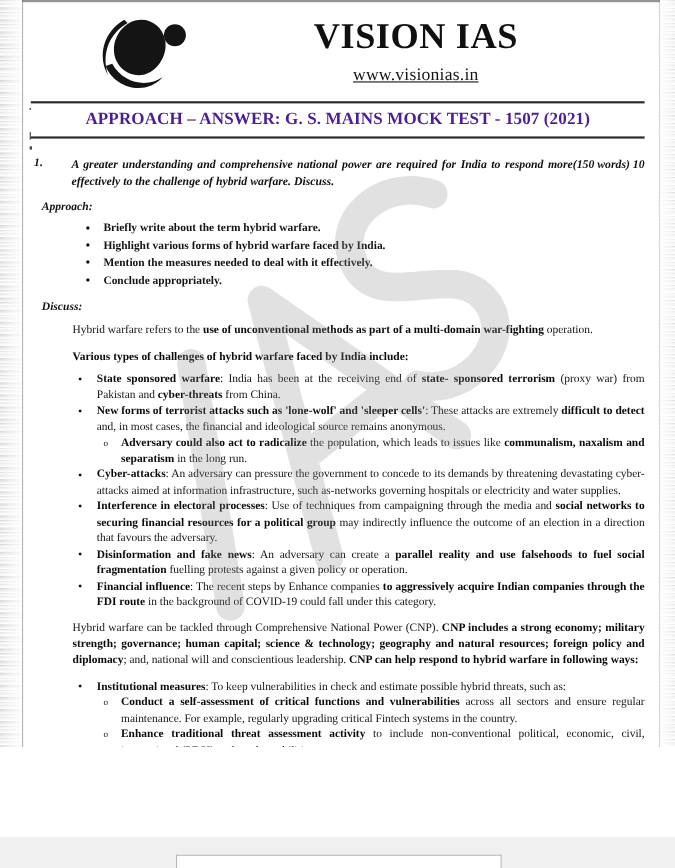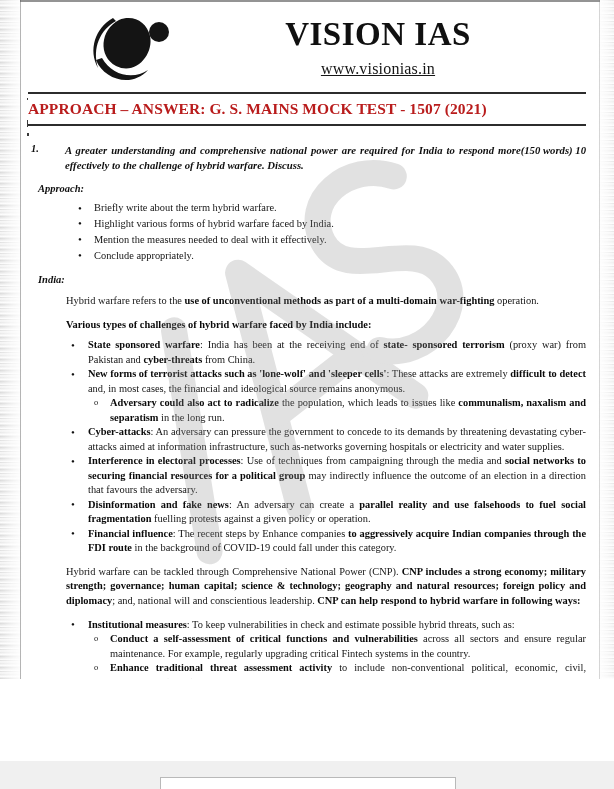--- a/index.html
+++ b/index.html
@@ -123,25 +123,26 @@
     letter-spacing: 0.2px;
   }
 
   .rule {
     height: 2px;
     background: #2c2c2c;
     margin: 0;
   }
 
   .doc-title {
+    text-align: center;
     font-family: "Liberation Serif", serif;
     font-weight: bold;
     font-size: 15.5px;
     letter-spacing: 0.1px;
-    color: #b91c1c;
+    color: #4c1d95;
     padding: 6px 0 6px 0;
   }
 
   
   .q-block {
     margin-top: 17px;
     display: flex;
     align-items: flex-start;
   }
   .q-num {
@@ -179,20 +180,21 @@
     margin: 7px 0 0 0;
     padding-left: 66px;
     list-style: none;
   }
   ul.approach-list li {
     position: relative;
     font-size: 10.4px;
     line-height: 14.4px;
     color: #141414;
     margin-bottom: 1.5px;
+    font-weight: bold;
   }
   ul.approach-list li:before {
     content: "\2022";
     position: absolute;
     left: -16px;
     top: -0.5px;
     font-size: 11px;
     color: #111;
   }
 
@@ -359,21 +361,21 @@
     </div>
 
     <div class="section-label">Approach:</div>
     <ul class="approach-list">
       <li>Briefly write about the term hybrid warfare.</li>
       <li>Highlight various forms of hybrid warfare faced by India.</li>
       <li>Mention the measures needed to deal with it effectively.</li>
       <li>Conclude appropriately.</li>
     </ul>
 
-    <div class="section-label">India:</div>
+    <div class="section-label">Discuss:</div>
 
     <div class="para"><span>Hybrid warfare refers to the </span><b>use of unconventional methods as part of a multi-domain war-fighting</b><span> operation.</span></div>
 
     <div class="para"><b>Various types of challenges of hybrid warfare faced by India include:</b></div>
 
     <ul class="main-list">
 
       <li><b>State sponsored warfare</b><span>: India has been at the receiving end of </span><b>state- sponsored terrorism</b><span> (proxy war) from Pakistan and </span><b>cyber-threats</b><span> from China.</span></li>
 
       <li><b>New forms of terrorist attacks such as 'lone-wolf' and 'sleeper cells'</b><span>: These attacks are extremely </span><b>difficult to detect</b><span> and, in most cases, the financial and ideological source remains anonymous.</span>

